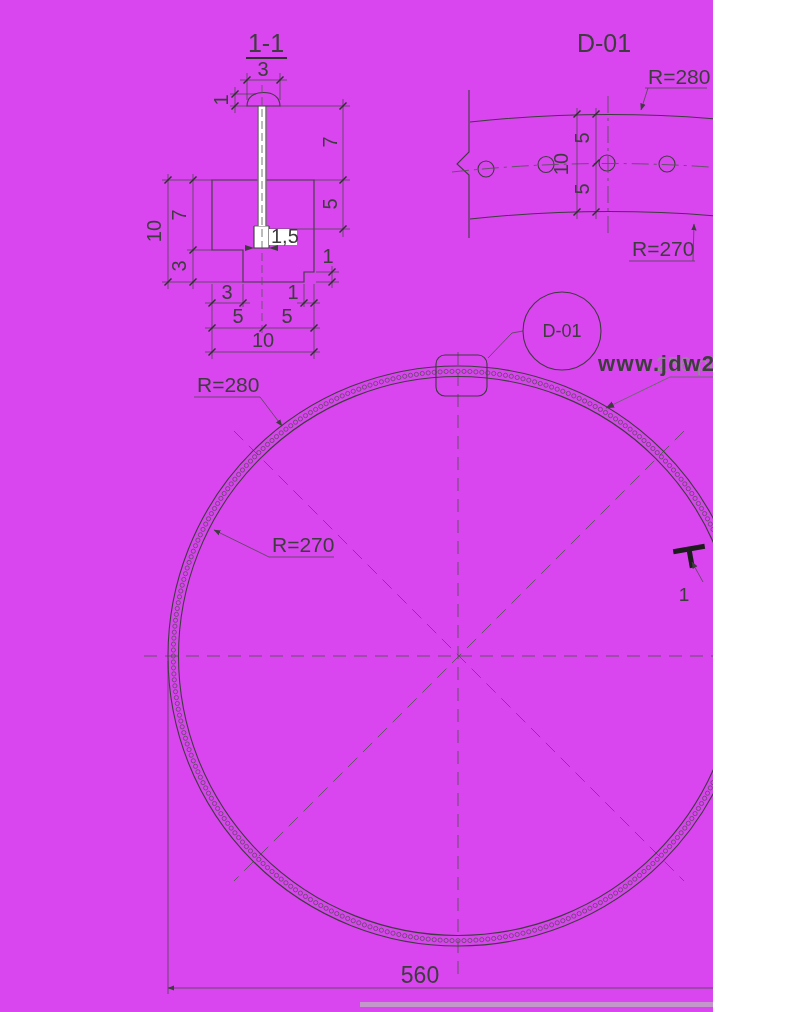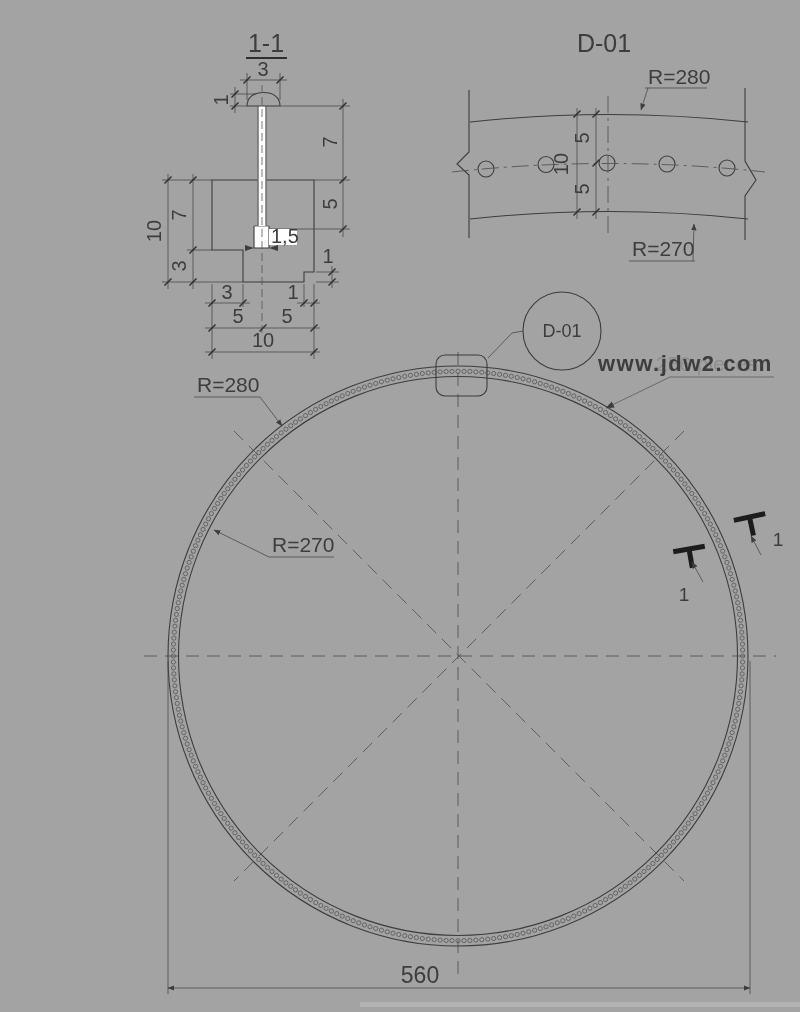--- a/index.html
+++ b/index.html
@@ -1,16 +1,16 @@
 <!DOCTYPE html>
 <html><head>
 <meta charset="utf-8">
 <style>
   html,body{margin:0;padding:0;background:#ffffff;}
-  .page{position:relative;width:800px;height:1012px;background:#a3a3a3;overflow:hidden;
+  .page{position:relative;width:713px;height:1012px;background:#d946ef;overflow:hidden;
         font-family:"Liberation Sans","DejaVu Sans",sans-serif;}
   svg text{fill:#3d3d3d;font-family:"Liberation Sans","DejaVu Sans",sans-serif;}
   .ln{stroke:#3d3d3d;stroke-width:1.1;fill:none;}
   .thin{stroke:#4a4a4a;stroke-width:0.8;fill:none;}
   .thick{stroke:#1c1c1c;stroke-width:5;fill:none;}
   .dash{stroke:#555;stroke-width:0.9;fill:none;stroke-dasharray:13 8;}
   .dashdot{stroke:#555;stroke-width:0.9;fill:none;stroke-dasharray:17 5 3 5;}
   .tick{stroke:#2f2f2f;stroke-width:1.5;}
   .dimtxt{font-size:20px;}
   .lbltxt{font-size:21px;}

